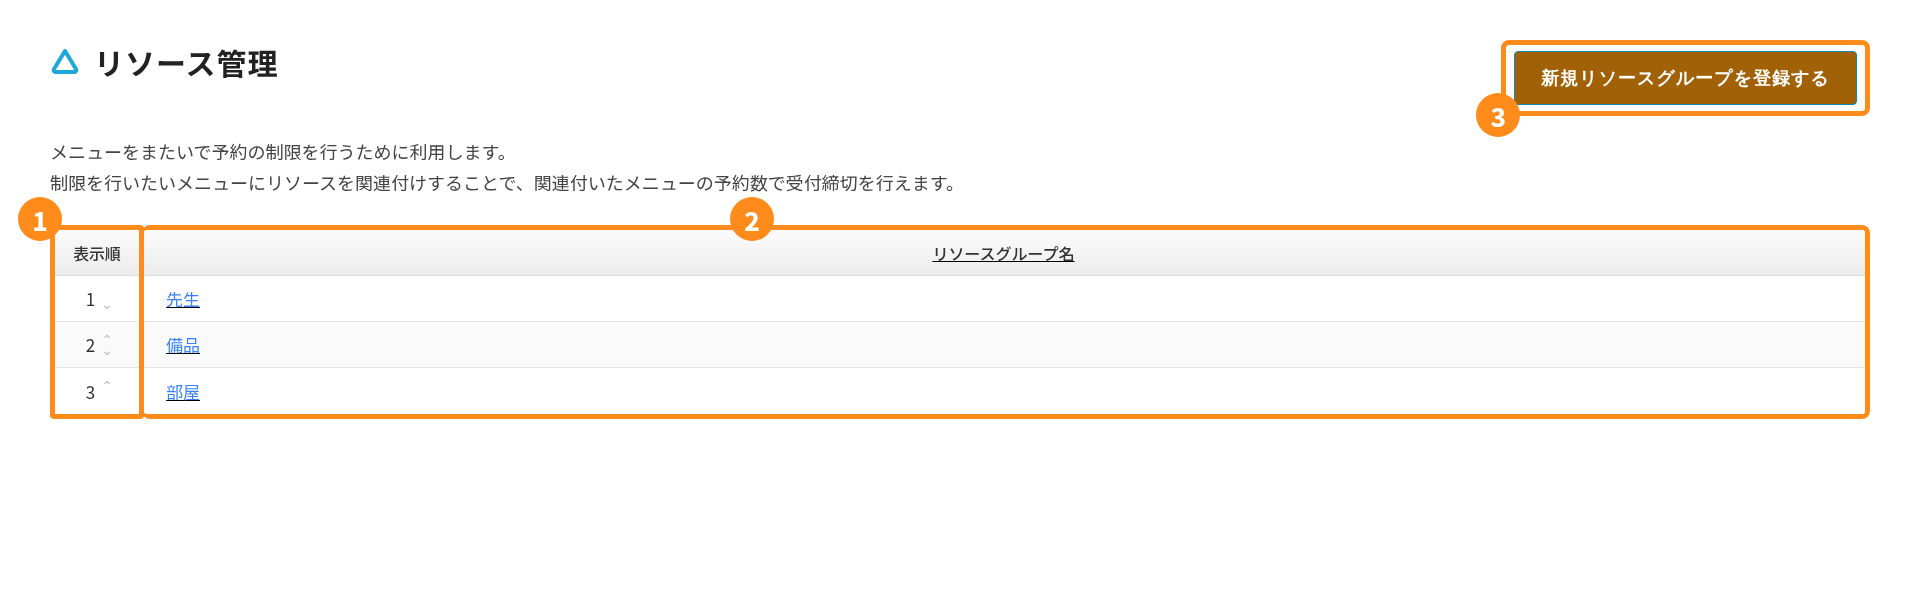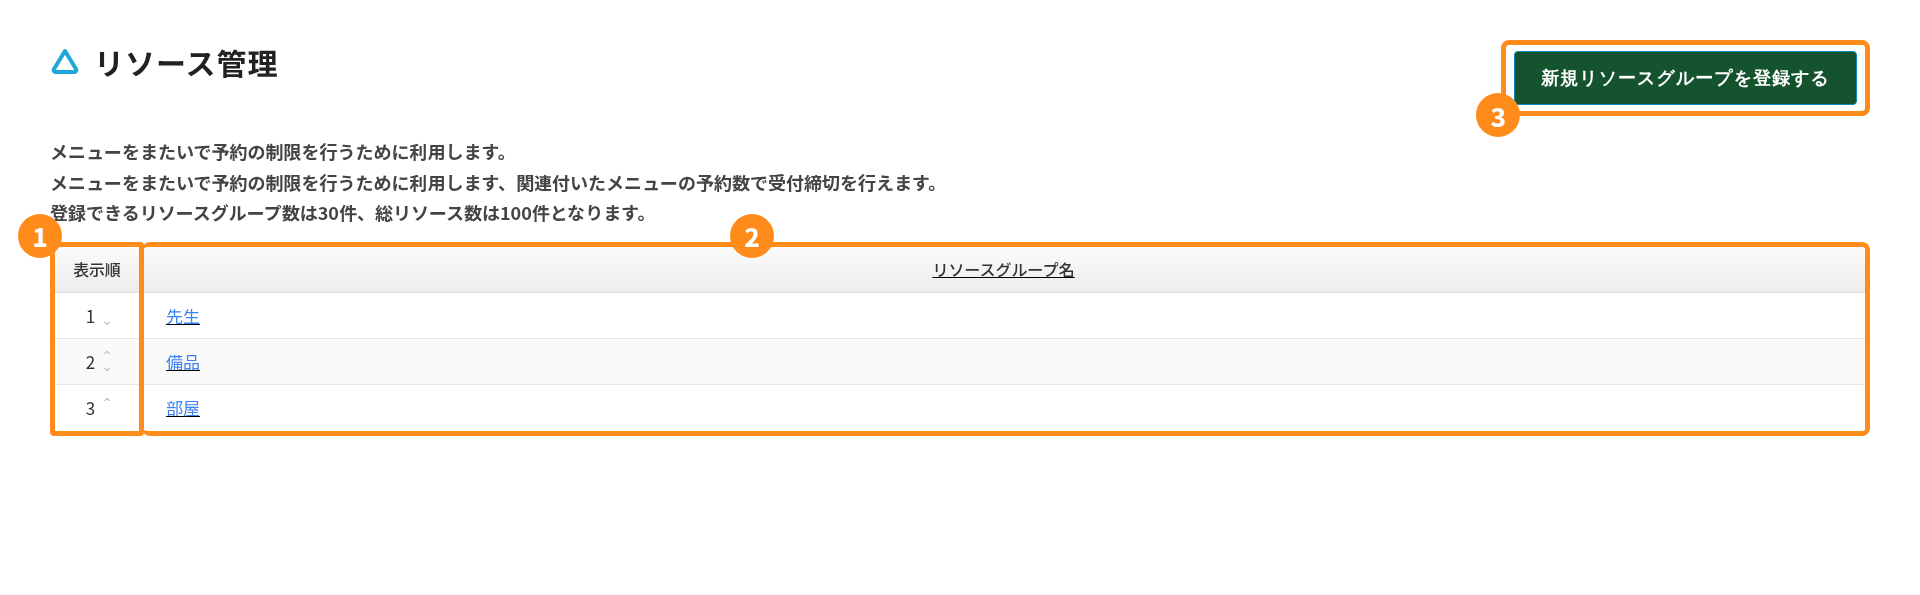--- a/index.html
+++ b/index.html
@@ -39,36 +39,35 @@
       color: #222222;
       letter-spacing: 1px;
     }
     .primary-button-wrap {
       border: 5px solid #FF8C1A;
       border-radius: 8px;
       padding: 6px 8px;
       position: relative;
     }
     .primary-button {
-      background: #14532d;
+      background: #a16207;
       color: #ffffff;
       border: 1px solid #0f8ab8;
       border-radius: 4px;
       padding: 14px 26px;
       font-size: 18px;
       font-weight: 600;
       cursor: pointer;
       letter-spacing: 1px;
     }
     .description {
       color: #444444;
       font-size: 18px;
       line-height: 1.7;
-      margin-bottom: 14px;
-      font-weight: bold;
+      margin-bottom: 28px;
     }
     .table-wrap {
       display: flex;
       position: relative;
     }
     .col-order {
       width: 94px;
       border: 5px solid #FF8C1A;
       border-radius: 4px;
       overflow: hidden;
@@ -174,22 +173,21 @@
     <h1 class="page-title">リソース管理</h1>
   </div>
   <div class="primary-button-wrap">
     <button class="primary-button">新規リソースグループを登録する</button>
     <div class="annotation-badge badge-3" style="top:48px; left:-30px; position:absolute;">3</div>
   </div>
 </div>
 
 <div class="description">
   <div>メニューをまたいで予約の制限を行うために利用します。</div>
-  <div>メニューをまたいで予約の制限を行うために利用します、関連付いたメニューの予約数で受付締切を行えます。</div>
-  <div>登録できるリソースグループ数は30件、総リソース数は100件となります。</div>
+  <div>制限を行いたいメニューにリソースを関連付けすることで、関連付いたメニューの予約数で受付締切を行えます。</div>
 </div>
 
 <div class="table-wrap">
 
   <div class="annotation-badge" style="top:-28px; left:-32px;">1</div>
   <div class="annotation-badge" style="top:-28px; left:680px;">2</div>
 
   <div class="col-order">
     <div class="th">表示順</div>
 

